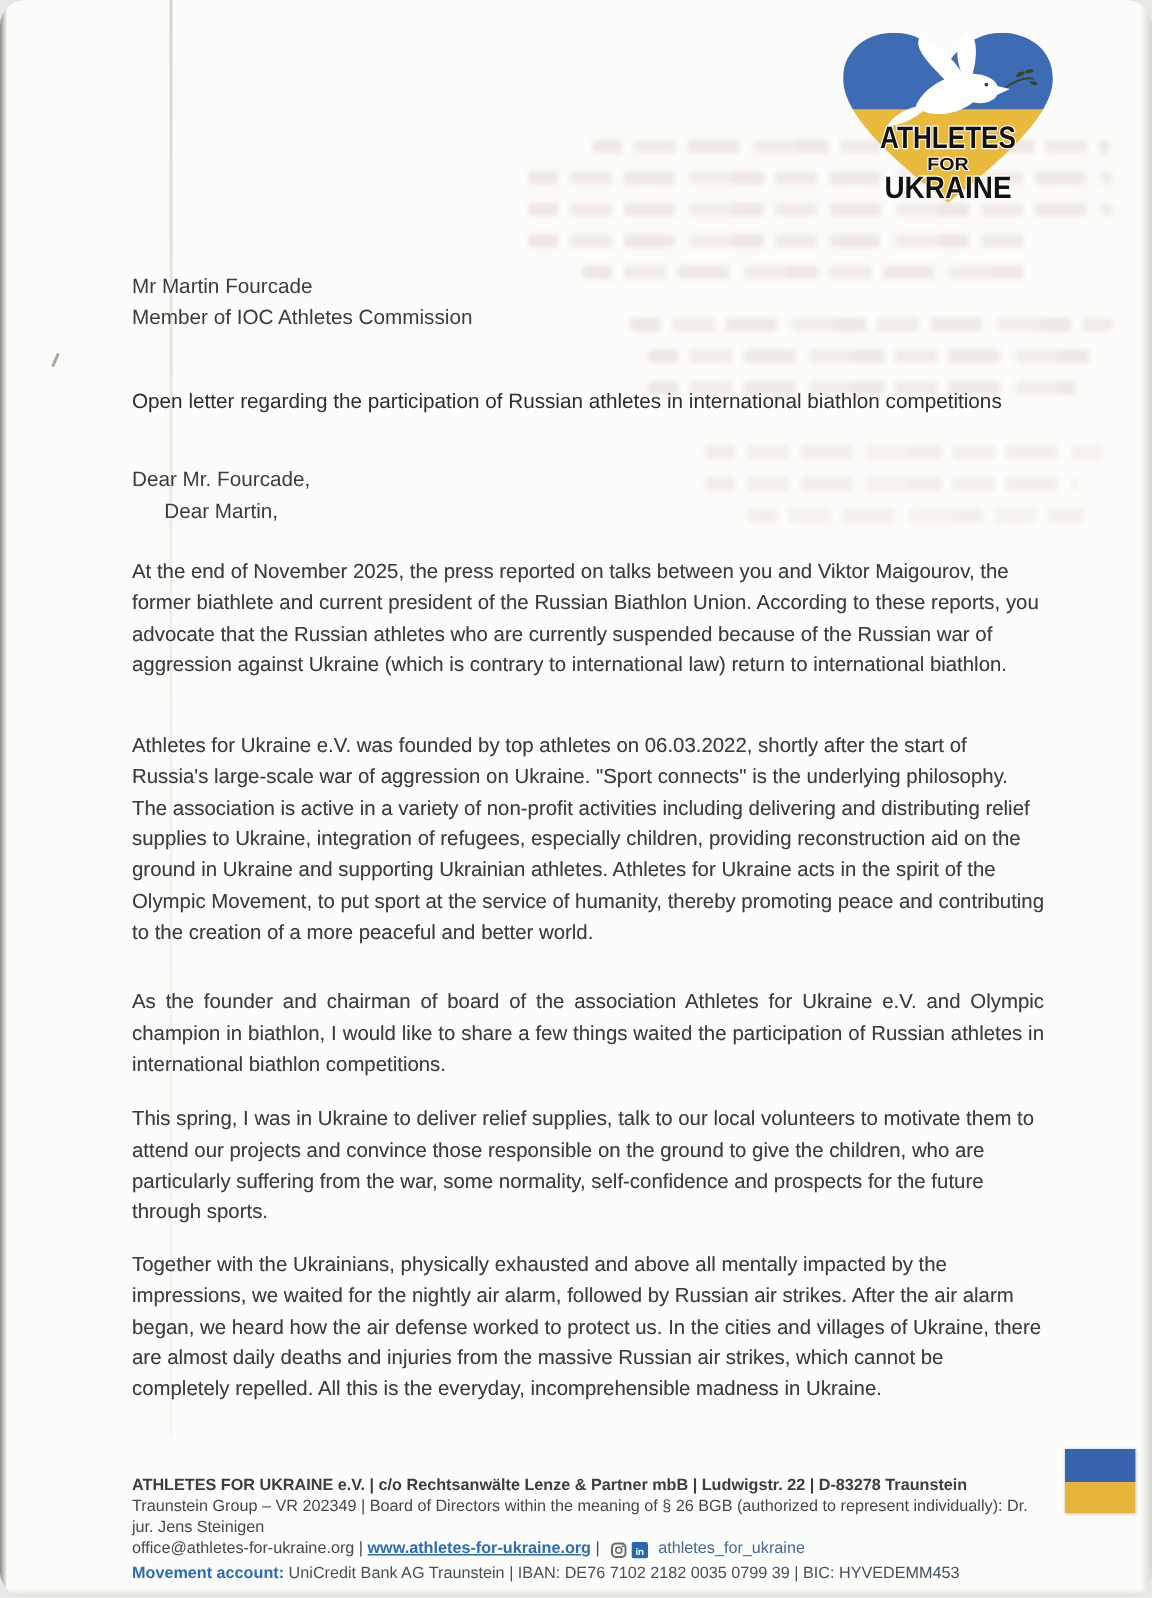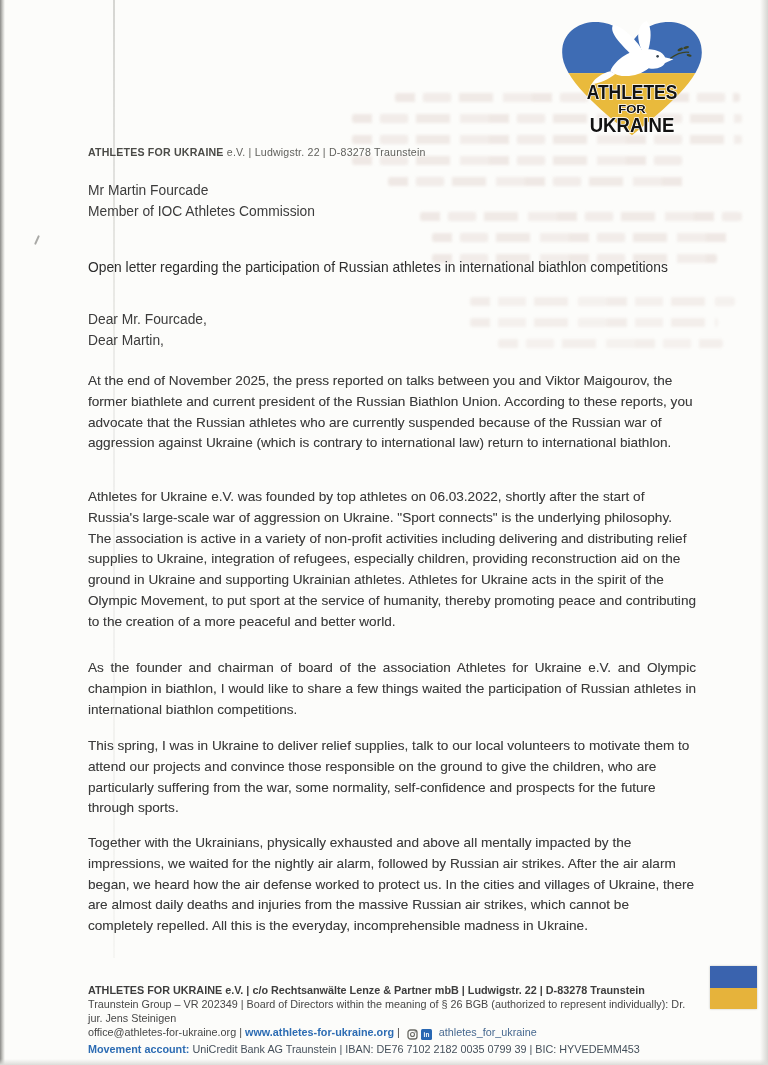--- a/index.html
+++ b/index.html
@@ -1,20 +1,21 @@
 <!DOCTYPE html>
 <html><head>
 <meta charset="utf-8">
 <style>
   html,body{margin:0;padding:0;background:#e8e8e6;}
   #scan-page{
     position:relative;width:768px;height:1065px;overflow:hidden;
     background:#fcfcfa;
     font-family:"Liberation Sans","DejaVu Sans",sans-serif;
     color:#3c3c3c;
+    border-radius:17px;
   }
   
   .edge-left{position:absolute;left:0;top:0;width:5px;height:100%;
     background:linear-gradient(90deg,#8b8b88,#cfcfcb 55%,rgba(252,252,250,0));}
   .edge-right{position:absolute;right:0;top:0;width:8px;height:100%;
     background:linear-gradient(270deg,#d6d6d2,rgba(252,252,250,0));}
   .edge-bottom{position:absolute;left:0;bottom:0;width:100%;height:6px;
     background:linear-gradient(0deg,#dcdcd8,rgba(252,252,250,0));}
   .crease{position:absolute;left:113px;top:0;width:2px;height:958px;
     background:linear-gradient(180deg,rgba(168,168,162,.45),rgba(190,190,184,.22) 40%,rgba(200,200,194,.12));
@@ -32,21 +33,21 @@
 
   
   .sender-line{position:absolute;left:88px;top:146px;font-size:10.6px;color:#61615d;letter-spacing:.2px;}
   .sender-line b{color:#4b4b47;font-weight:bold;}
   .logo-box{position:absolute;left:553px;top:16px;width:158px;height:128px;}
 
   
   .to-block{position:absolute;left:88px;top:180px;font-size:13.8px;line-height:21px;color:#3c3c3c;}
   .subject{position:absolute;left:88px;top:257px;width:608px;font-size:13.8px;line-height:21.5px;
     font-weight:normal;color:#2d2d2d;}
-  .salutation{position:absolute;left:88px;top:309px;font-size:13.8px;line-height:21px;}
+  .salutation{position:absolute;left:88px;top:309px;font-size:13.8px;line-height:21px;text-align:center;}
   .body-par{position:absolute;left:88px;width:608px;font-size:13.6px;line-height:20.8px;
     color:#3c3c3c;margin:0;text-shadow:0 0 .3px rgba(60,60,60,.35);}
   .justified{text-align:justify;}
 
   
   .footer{position:absolute;left:88px;top:955px;width:614px;font-size:10.8px;line-height:14px;color:#474747;}
   .footer .f-bold{font-weight:bold;color:#3d3d3d;margin-top:28px;}
   .f-link{font-weight:bold;}
   .f-handle{color:#47688f;}
   .f-row{white-space:normal;}
@@ -103,21 +104,20 @@
         <ellipse cx="135" cy="32" rx="3" ry="1.3" fill="#3c4424" transform="rotate(-15 135 32)"></ellipse>
         <ellipse cx="138" cy="40" rx="2.6" ry="1.2" fill="#3c4424" transform="rotate(15 138 40)"></ellipse>
       </g>
 
       <text x="80" y="84" text-anchor="middle" font-family="Liberation Sans, sans-serif" font-weight="bold" font-size="21" fill="#121212" stroke="#ffffff" stroke-width="1.6" style="paint-order:stroke" textLength="92" lengthAdjust="spacingAndGlyphs">ATHLETES</text>
       <text x="80" y="99" text-anchor="middle" font-family="Liberation Sans, sans-serif" font-weight="bold" font-size="12" fill="#121212" stroke="#ffffff" stroke-width="1.4" style="paint-order:stroke" textLength="28" lengthAdjust="spacingAndGlyphs">FOR</text>
       <text x="80" y="118" text-anchor="middle" font-family="Liberation Sans, sans-serif" font-weight="bold" font-size="21" fill="#121212" stroke="#ffffff" stroke-width="1.6" style="paint-order:stroke" textLength="86" lengthAdjust="spacingAndGlyphs">UKRAINE</text>
     </svg>
   </div>
 
-  <div class="sender-line"><b>ATHLETES FOR UKRAINE</b><span> e.V. | Ludwigstr. 22 | D-83278 Traunstein</span></div>
 
   <div class="to-block">
     <div>Mr Martin Fourcade</div>
     <div>Member of IOC Athletes Commission</div>
   </div>
 
   <div class="subject">Open letter regarding the participation of Russian athletes in international biathlon competitions</div>
 
   <div class="salutation">
     <div>Dear Mr. Fourcade,</div>
@@ -127,21 +127,21 @@
   <p class="body-par" style="top:371px;">At the end of November 2025, the press reported on talks between you and Viktor Maigourov, the former biathlete and current president of the Russian Biathlon Union. According to these reports, you advocate that the Russian athletes who are currently suspended because of the Russian war of aggression against Ukraine (which is contrary to international law) return to international biathlon.</p>
   <p class="body-par" style="top:487px;">Athletes for Ukraine e.V. was founded by top athletes on 06.03.2022, shortly after the start of Russia's large-scale war of aggression on Ukraine. "Sport connects" is the underlying philosophy. The association is active in a variety of non-profit activities including delivering and distributing relief supplies to Ukraine, integration of refugees, especially children, providing reconstruction aid on the ground in Ukraine and supporting Ukrainian athletes. Athletes for Ukraine acts in the spirit of the Olympic Movement, to put sport at the service of humanity, thereby promoting peace and contributing to the creation of a more peaceful and better world.</p>
   <p class="body-par justified" style="top:658px;">As the founder and chairman of board of the association Athletes for Ukraine e.V. and Olympic champion in biathlon, I would like to share a few things waited the participation of Russian athletes in international biathlon competitions.</p>
   <p class="body-par" style="top:736px;">This spring, I was in Ukraine to deliver relief supplies, talk to our local volunteers to motivate them to attend our projects and convince those responsible on the ground to give the children, who are particularly suffering from the war, some normality, self-confidence and prospects for the future through sports.</p>
   <p class="body-par" style="top:833px;">Together with the Ukrainians, physically exhausted and above all mentally impacted by the impressions, we waited for the nightly air alarm, followed by Russian air strikes. After the air alarm began, we heard how the air defense worked to protect us. In the cities and villages of Ukraine, there are almost daily deaths and injuries from the massive Russian air strikes, which cannot be completely repelled. All this is the everyday, incomprehensible madness in Ukraine.</p>
 
   <div class="footer">
     <div class="f-row f-bold">ATHLETES FOR UKRAINE e.V.  |  c/o Rechtsanwälte Lenze &amp; Partner mbB  |  Ludwigstr. 22  |  D-83278 Traunstein</div>
     <div class="f-row">Traunstein Group – VR 202349  |  Board of Directors within the meaning of § 26 BGB (authorized to represent individually): Dr. jur. Jens Steinigen</div>
     <div class="f-row">
-      <span>office@athletes-for-ukraine.org</span><span> | </span><span class="f-link" style="color:#2d6cb3;">www.athletes-for-ukraine.org</span><span> | </span><span class="f-icons"><svg width="11" height="11" viewBox="0 0 11 11">
+      <span>office@athletes-for-ukraine.org</span><span> | </span><span class="f-link" style="color:#2d6cb3;text-decoration:underline;">www.athletes-for-ukraine.org</span><span> | </span><span class="f-icons"><svg width="11" height="11" viewBox="0 0 11 11">
             <rect x="1" y="1" width="9" height="9" rx="2.6" fill="none" stroke="#6a6a64" stroke-width="1.3"></rect>
             <circle cx="5.5" cy="5.5" r="2" fill="none" stroke="#6a6a64" stroke-width="1.1"></circle>
             <circle cx="8.2" cy="2.9" r=".7" fill="#6a6a64"></circle>
           </svg><svg width="11" height="11" viewBox="0 0 11 11">
             <rect width="11" height="11" rx="1.5" fill="#2867b2"></rect>
             <text x="5.5" y="8.4" font-size="6.5" fill="#ffffff" text-anchor="middle" font-family="Liberation Sans, sans-serif" font-weight="bold">in</text>
           </svg></span><span class="f-handle">athletes_for_ukraine</span>
     </div>
     <div class="f-row donation">
       <span class="f-link" style="color:#2d6cb3;">Movement account:</span><span> UniCredit Bank AG Traunstein  |  IBAN: DE76 7102 2182 0035 0799 39  |  BIC: HYVEDEMM453</span>

